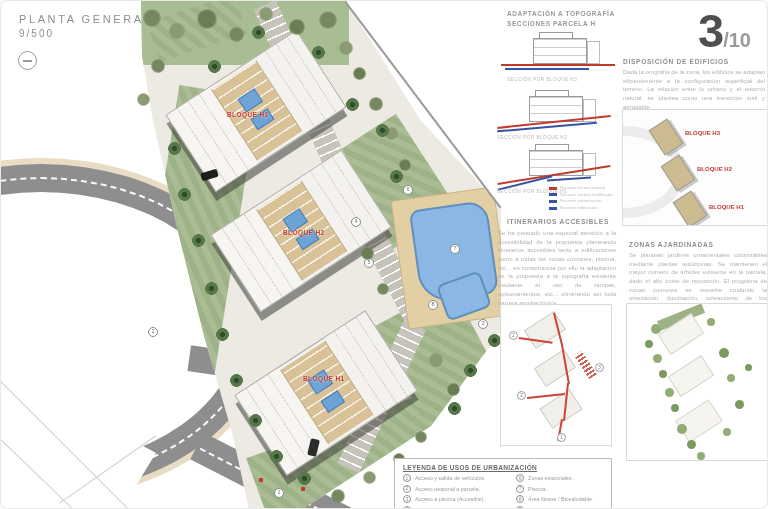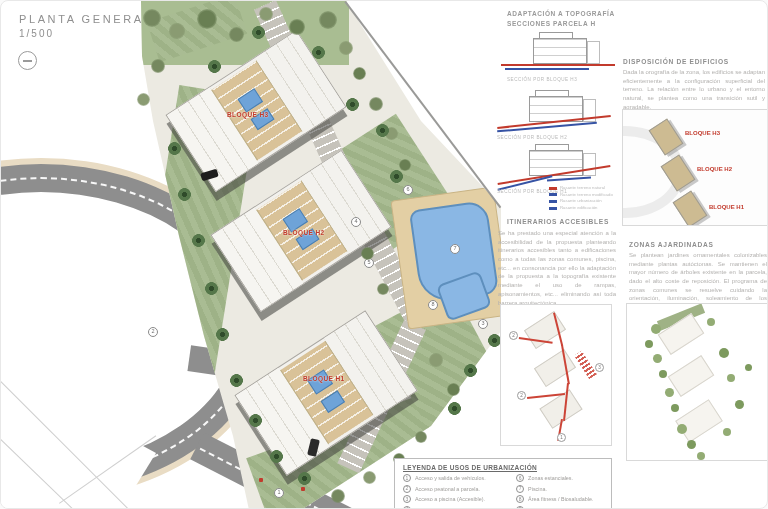--- a/index.html
+++ b/index.html
@@ -102,21 +102,21 @@
   .legend-item .lbl{font-size:5.4px;color:#9f9d9a;white-space:nowrap;}
 </style>
 </head>
 <body>
 
 <div class="board">
 
   <div class="plan">
 
     <div class="plan-title">PLANTA GENERAL DE PARCELA H</div>
-    <div class="plan-scale">1/500</div>
+    <div class="plan-scale">9/500</div>
     <div class="north">
         <i></i>
       </div>
 
     <div class="walk"></div>
     <div class="road-ellipse"></div>
     <div class="road-dash"></div>
     <div class="road-exit"></div>
     <div class="road-stub"></div>
 
@@ -229,20 +229,23 @@
         <div class="palm" style="left: 250px; top: 24px;"></div>
         <div class="palm" style="left: 310px; top: 44px;"></div>
         <div class="palm" style="left: 206px; top: 58px;"></div>
         <div class="palm" style="left: 344px; top: 96px;"></div>
         <div class="palm" style="left: 446px; top: 400px;"></div>
         <div class="palm" style="left: 462px; top: 362px;"></div>
         <div class="palm" style="left: 486px; top: 332px;"></div>
       </div>
   </div>
 
+  <div class="pageno">
+    <span class="big">3</span><span class="small">/10</span>
+  </div>
 
   <div class="sec-head">
     <div>ADAPTACIÓN A TOPOGRAFÍA</div>
     <div>SECCIONES PARCELA H</div>
   </div>
 
   <div class="sec-draw" style="left:498px;top:28px;">
     <div class="sd-top"></div>
       <div class="sd-body"></div>
       <div class="sd-right"></div>

